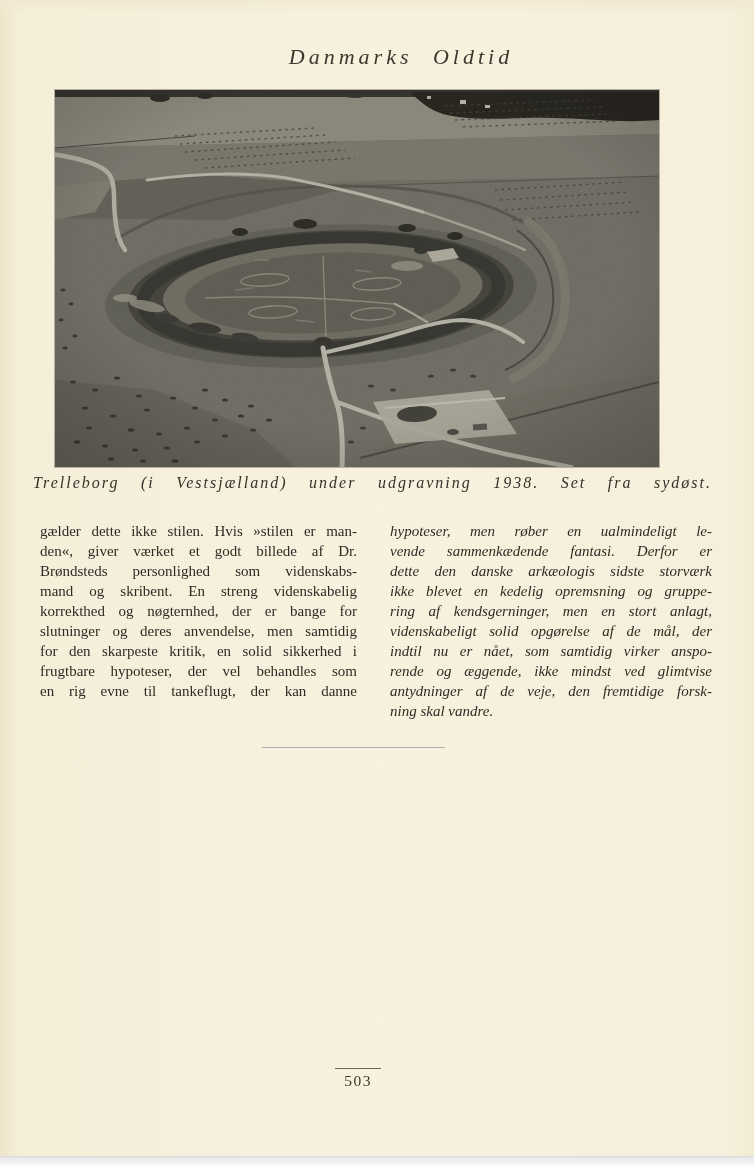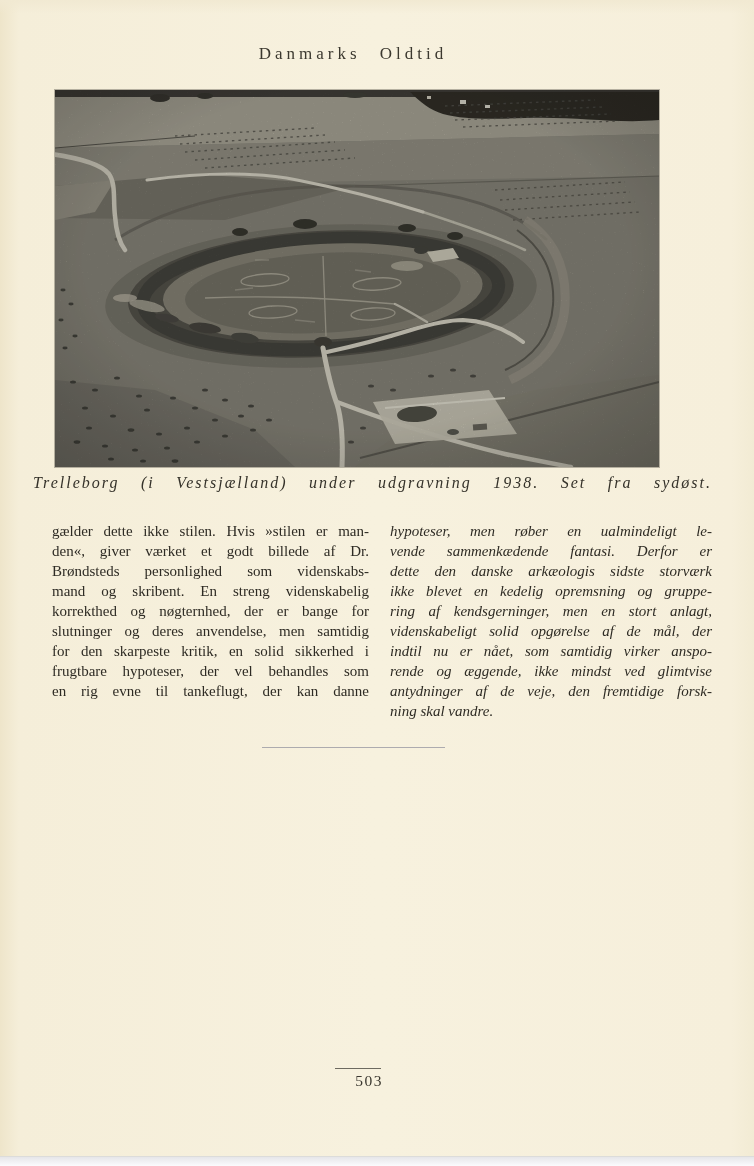--- a/index.html
+++ b/index.html
@@ -16,58 +16,58 @@
     content:"";position:absolute;left:0;top:0;right:0;height:14px;
     background:linear-gradient(#f1e9d2,rgba(241,233,210,0));pointer-events:none;
   }
   .scan-edge{
     position:absolute;left:0;right:0;bottom:0;height:9px;
     background:linear-gradient(#e6e6e9,#fbfbfd);
     border-top:1px solid #dcdcda;
   }
   .header-title{
     position:absolute;left:0;top:44px;width:706px;
-    text-align:center;font-size:17px;color:#3b382f;
-    letter-spacing:4px;word-spacing:11px;white-space:nowrap;
+    text-align:center;font-style:italic;font-size:22px;color:#3b382f;
+    letter-spacing:4px;word-spacing:11px;white-space:nowrap;padding-left:48px;
   }
   .photo-frame{
     position:absolute;left:55px;top:90px;width:604px;height:377px;
     outline:1px solid rgba(60,58,48,.35);
     background:#8e8b7f;overflow:hidden;
   }
   .photo-frame svg{display:block;width:604px;height:377px;}
   .photo-caption{
     position:absolute;left:33px;top:474px;width:679px;
     font-style:italic;font-size:16px;color:#35322a;
     letter-spacing:2px;word-spacing:3px;
     text-align:justify;text-align-last:justify;
   }
   .col{
     position:absolute;top:521px;
     font-size:15px;line-height:20px;color:#2e2b24;
   }
-  .col-left{left:52px;width:317px;}
+  .col-left{left:40px;width:317px;}
   .col-right{left:390px;width:322px;font-style:italic;}
   .line{
     text-align:justify;text-align-last:justify;text-justify:inter-word;
     white-space:normal;
   }
   .col-right .line:last-child{text-align-last:left;}
   .section-divider{
     position:absolute;left:262px;top:747px;width:183px;height:1px;
     background:#9a9aa3;opacity:.8;
   }
   .page-number-block{
     position:absolute;left:333px;top:1068px;width:50px;text-align:center;
   }
   .page-number-rule{
     width:46px;height:0;margin:0 auto;border-top:1.2px solid #55524a;opacity:.85;
   }
   .page-number{
-    margin-top:3px;font-size:15.5px;letter-spacing:1.5px;color:#3a372f;text-align:right;
+    margin-top:3px;font-size:15.5px;letter-spacing:1.5px;color:#3a372f;
   }
 </style>
 </head>
 <body>
 
 <div class="page">
 
   <div class="header-title">Danmarks Oldtid</div>
 
   <div class="photo-frame" role="img" aria-label="Luftfoto af Trelleborg ringborg under udgravning, set fra luften">

